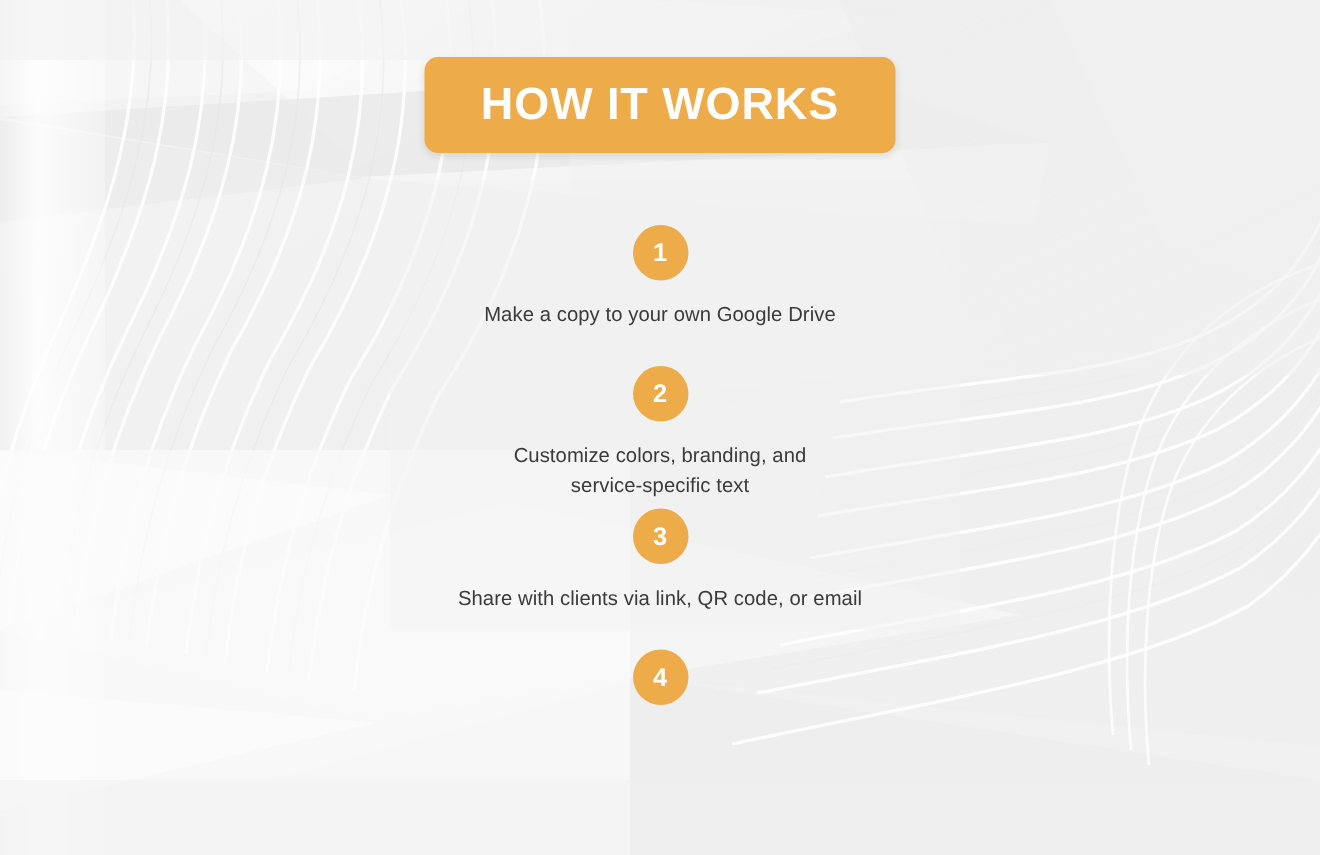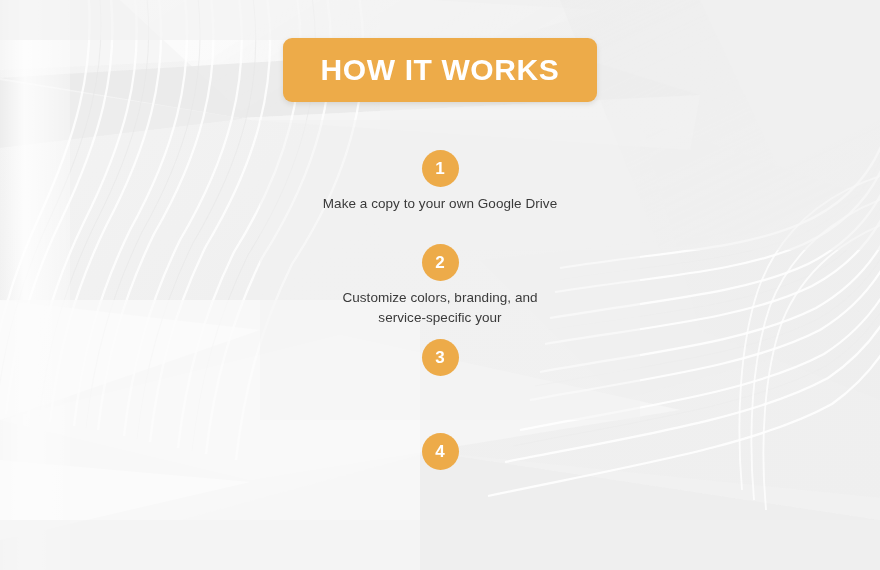--- a/index.html
+++ b/index.html
@@ -86,21 +86,21 @@
     color: #ffffff;
     font-size: 17px;
     font-weight: bold;
     display: flex;
     align-items: center;
     justify-content: center;
     line-height: 1;
   }
 
   .step-label {
-    margin-top: 7px;
+    margin-top: 13px;
     font-size: 13.5px;
     color: #3a3a3a;
     text-align: center;
     line-height: 1.48;
     letter-spacing: 0.05px;
     max-width: 420px;
     white-space: pre-line;
     font-family: "Liberation Sans", sans-serif;
   }
 </style>
@@ -228,25 +228,26 @@
   <div class="steps">
 
     <div class="step step-1">
       <div class="step-badge">1</div>
       <div class="step-label">Make a copy to your own Google Drive</div>
     </div>
 
     <div class="step step-2">
       <div class="step-badge">2</div>
       <div class="step-label">Customize colors, branding, and
-service-specific your</div>
+service-specific text</div>
     </div>
 
     <div class="step step-3">
       <div class="step-badge">3</div>
+      <div class="step-label">Share with clients via link, QR code, or email</div>
     </div>
 
     <div class="step step-4">
       <div class="step-badge">4</div>
     </div>
 
   </div>
 </div>
 
 </body></html>

